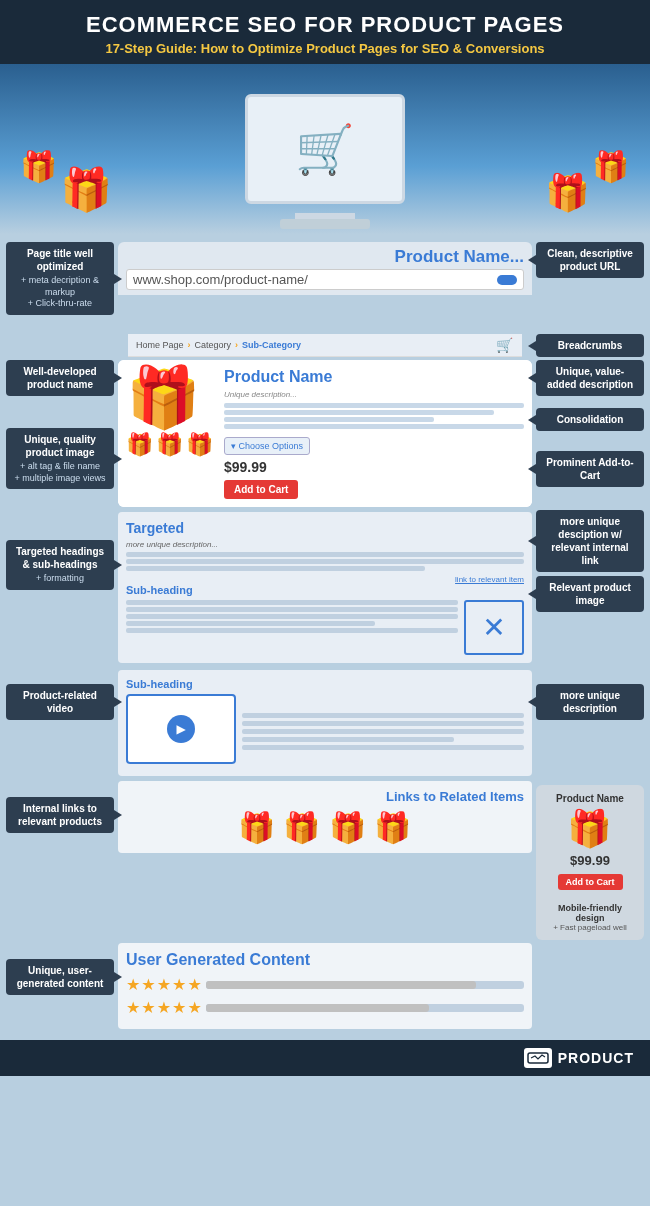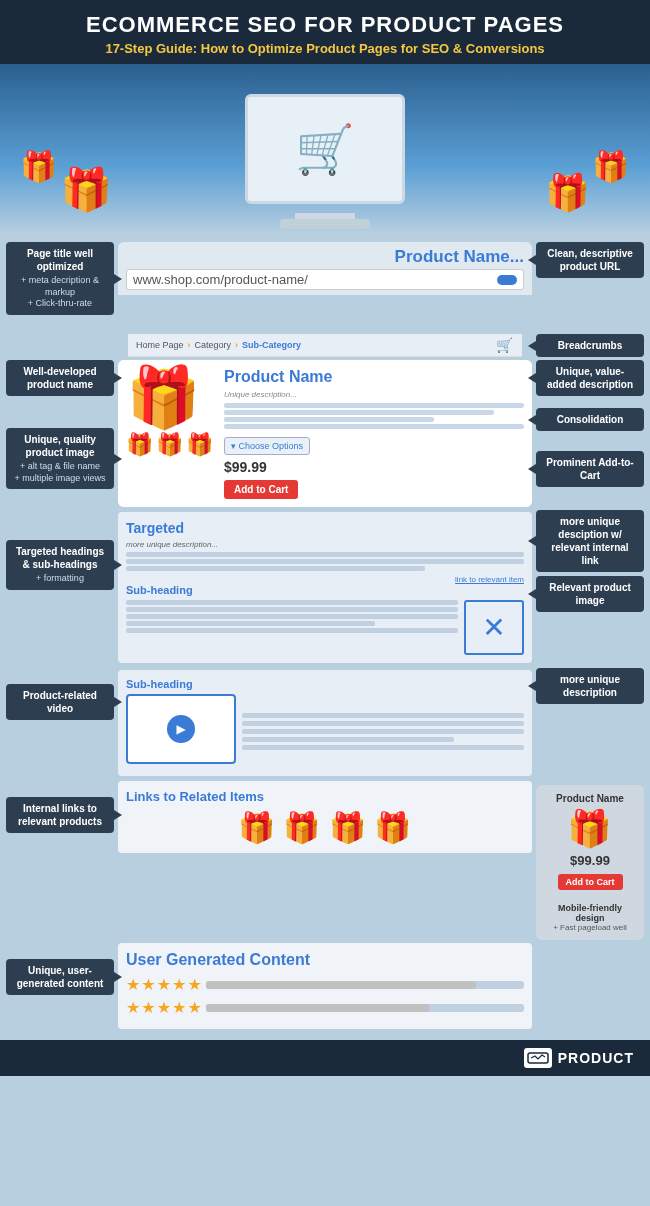--- a/index.html
+++ b/index.html
@@ -658,37 +658,37 @@
             <div class="text-line full"></div>
             <div class="text-line full"></div>
             <div class="text-line med"></div>
             <div class="text-line full"></div>
           </div>
         </div>
       </div>
     </div>
 
     <div style="width:108px; flex-shrink:0;">
-      <div class="annot" style="position:relative; ">
+      <div class="annot" style="position:relative; margin-top:16px;">
         <div style="position:absolute;left:-8px;top:50%;transform:translateY(-50%);width:0;height:0;border-top:5px solid transparent;border-bottom:5px solid transparent;border-right:8px solid #2d3e50;"></div>
         <span>more unique description</span>
       </div>
     </div>
   </div>
 
   <div style="display:flex; gap:4px; align-items:flex-start; margin-bottom:3px;">
 
     <div style="width:108px; flex-shrink:0;">
       <div class="annot" style="position:relative; margin-top:16px;">
         <div style="position:absolute;right:-8px;top:50%;transform:translateY(-50%);width:0;height:0;border-top:5px solid transparent;border-bottom:5px solid transparent;border-left:8px solid #2d3e50;"></div>
         <span>Internal links to relevant products</span>
       </div>
     </div>
 
-    <div style="flex:1;">
+    <div style="flex:1;text-align:right;">
       <div class="links-section">
         <div class="links-heading">Links to Related Items</div>
         <div class="gift-row">
           <span class="gift-icon">🎁</span>
           <span class="gift-icon">🎁</span>
           <span class="gift-icon">🎁</span>
           <span class="gift-icon">🎁</span>
         </div>
       </div>
     </div>

